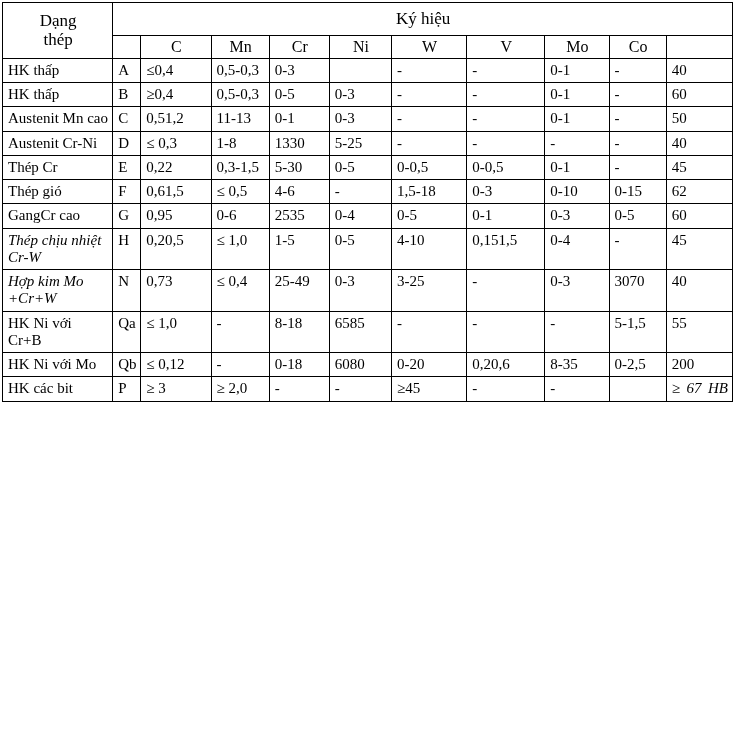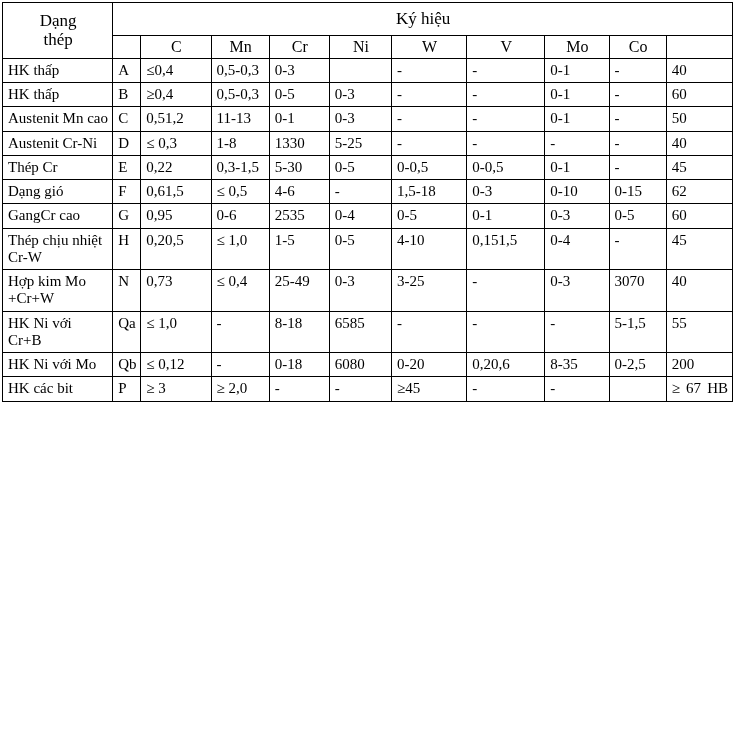--- a/index.html
+++ b/index.html
@@ -73,20 +73,21 @@
   col.c-ni     { width: 62px; }
   col.c-w      { width: 75px; }
   col.c-v      { width: 78px; }
   col.c-mo     { width: 64px; }
   col.c-co     { width: 57px; }
   col.c-last   { width: 66px; }
 
   .justify-name {
     text-align: justify;
     text-align-last: justify;
+    font-style: italic;
   }
 </style>
 </head>
 <body>
 
 <div id="sheet">
   <table class="steel-table">
     <colgroup>
       <col class="c-name">
         <col class="c-code">
@@ -185,21 +186,21 @@
         <td>5-30</td>
         <td>0-5</td>
         <td>0-0,5</td>
         <td>0-0,5</td>
         <td>0-1</td>
         <td>-</td>
         <td>45</td>
       </tr>
 
       <tr>
-        <td class="cell-name">Dạng gió</td>
+        <td class="cell-name">Thép gió</td>
         <td class="cell-code">F</td>
         <td>0,61,5</td>
         <td>≤ 0,5</td>
         <td>4-6</td>
         <td>-</td>
         <td>1,5-18</td>
         <td>0-3</td>
         <td>0-10</td>
         <td>0-15</td>
         <td>62</td>

